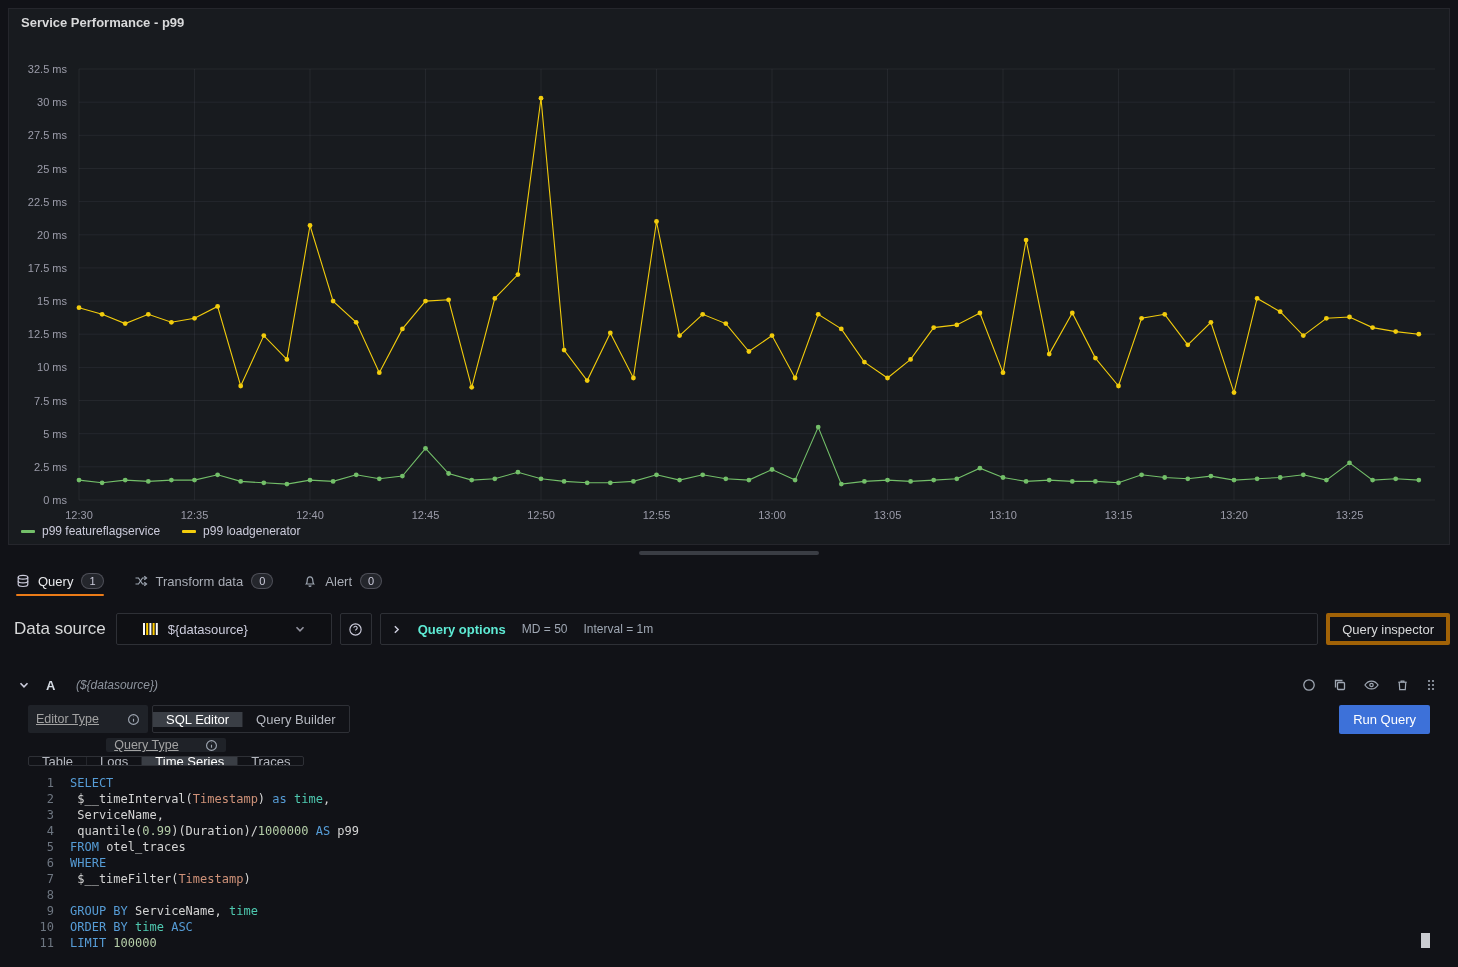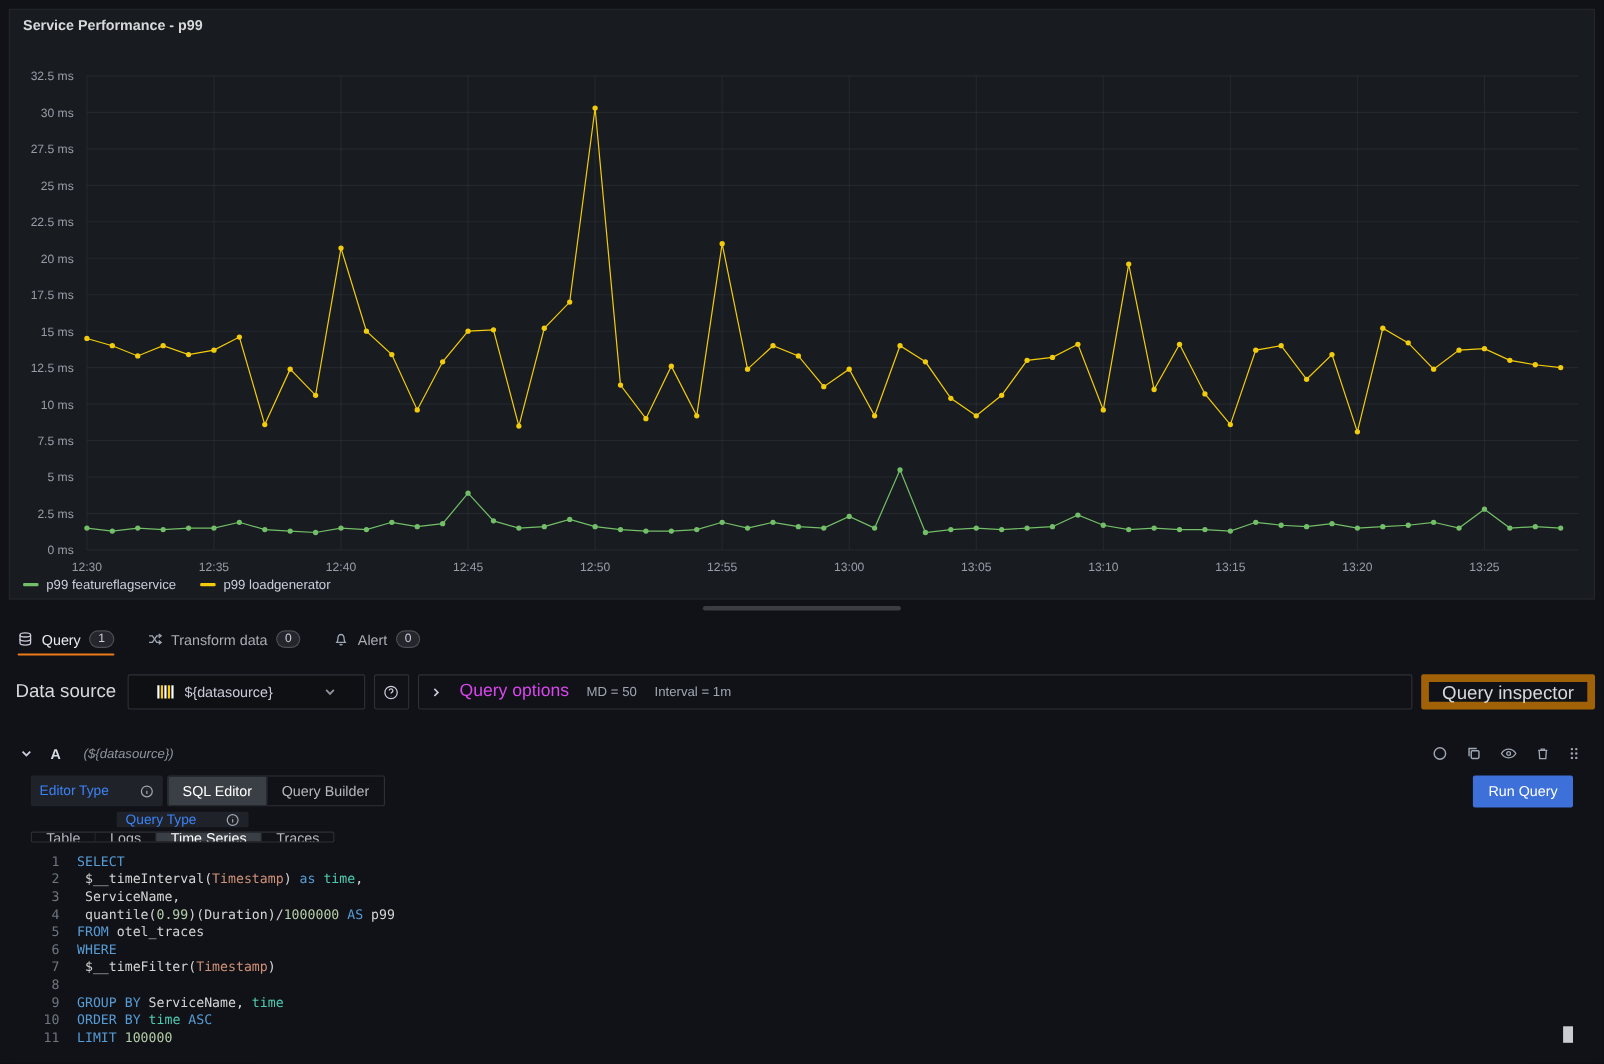--- a/index.html
+++ b/index.html
@@ -40,43 +40,43 @@
   .ds-picker { width:216px; height:32px; background:#0f1014; border:1px solid #2e3036;
                border-radius:2px; display:flex; align-items:center; gap:8px; padding:0 25px; cursor:pointer; }
   .ds-logo { display:flex; }
   .ds-value { flex:1; font-size:13px; color:#ccccdc; white-space:nowrap; overflow:hidden; }
   .ds-caret { display:flex; color:rgba(204,204,220,0.7); }
   .icon-btn { width:32px; height:32px; margin-left:8px; background:transparent; border:1px solid #2e3036;
               border-radius:2px; color:#ccccdc; display:flex; align-items:center; justify-content:center; cursor:pointer; }
   .qopts { flex:1; height:32px; margin-left:8px; border:1px solid #2e3036; border-radius:2px;
            display:flex; align-items:center; gap:16px; padding:0 10px; cursor:pointer; }
   .qopts .chev { display:flex; color:#ccccdc; }
-  .qopts-link { font-size:16px; color:#d946ef; font-weight:400; }
+  .qopts-link { font-size:13px; color:#5eead4; font-weight:700; }
   .qopts-meta { font-size:12px; color:#9fa7b3; }
-  .ghost-btn { margin-left:8px; height:32px; padding:0 12px; background:transparent; border:7px solid #a16207;
-               border-radius:2px; color:#d8d9da; font-size:17px; cursor:pointer; font-family:inherit; white-space:nowrap; }
+  .ghost-btn { margin-left:8px; height:32px; padding:0 12px; background:transparent; border:4px solid #a16207;
+               border-radius:2px; color:#d8d9da; font-size:13px; cursor:pointer; font-family:inherit; white-space:nowrap; }
 
   
   .query-header { position:absolute; top:670px; left:8px; width:1442px; height:30px;
                   display:flex; align-items:center; padding:0 14px 0 10px; }
   .qh-caret { display:flex; color:#ccccdc; cursor:pointer; }
   .qh-refid { margin-left:16px; font-size:13px; font-weight:700; color:#d5dbe3; letter-spacing:0.5px; cursor:pointer; }
   .qh-hint { margin-left:20px; font-size:12px; font-style:italic; color:#8e949e; }
   .qh-actions { margin-left:auto; display:flex; gap:17px; align-items:center; color:#9fa7b3; }
   .qh-icon { display:flex; cursor:pointer; }
 
   
   .editor-row { position:absolute; left:28px; display:flex; align-items:center; gap:4px; height:28px; }
   .row-1 { top:705px; } .row-2 { top:738px;flex-direction:column; }
   .field-label { width:120px; height:28px; background:#1f2228; border-radius:2px;
                  display:flex; align-items:center; justify-content:space-between;
-                 padding:0 8px; font-size:12.5px; color:#3b82f6; }
+                 padding:0 8px; font-size:12.5px; color:#a3a3a3;text-decoration:underline; }
   .info-icon { display:flex; color:#9fa7b3; }
   .radio-group { display:flex; height:28px; background:#111217; border:1px solid #2e3036;
-                 border-radius:2px; overflow:hidden; }
+                 border-radius:2px; overflow:hidden;align-items:center; }
   .radio-option { padding:0 13px; display:flex; align-items:center; font-size:13px;
                   color:#b4b7bf; cursor:pointer; border-right:1px solid #24262c; background:transparent; }
   .radio-option:last-child { border-right:none; }
   .radio-option.selected { background:#3a3e45; color:#ffffff; }
   .run-query { position:absolute; top:705px; right:28px; height:29px; padding:0 14px;
                background:#3d71d9; border:none; border-radius:2px; color:#fff; font-size:13px;
                font-weight:500; cursor:pointer; font-family:inherit; }
 
   
   .code-editor { position:absolute; top:770px; left:8px; width:1442px; height:197px;

